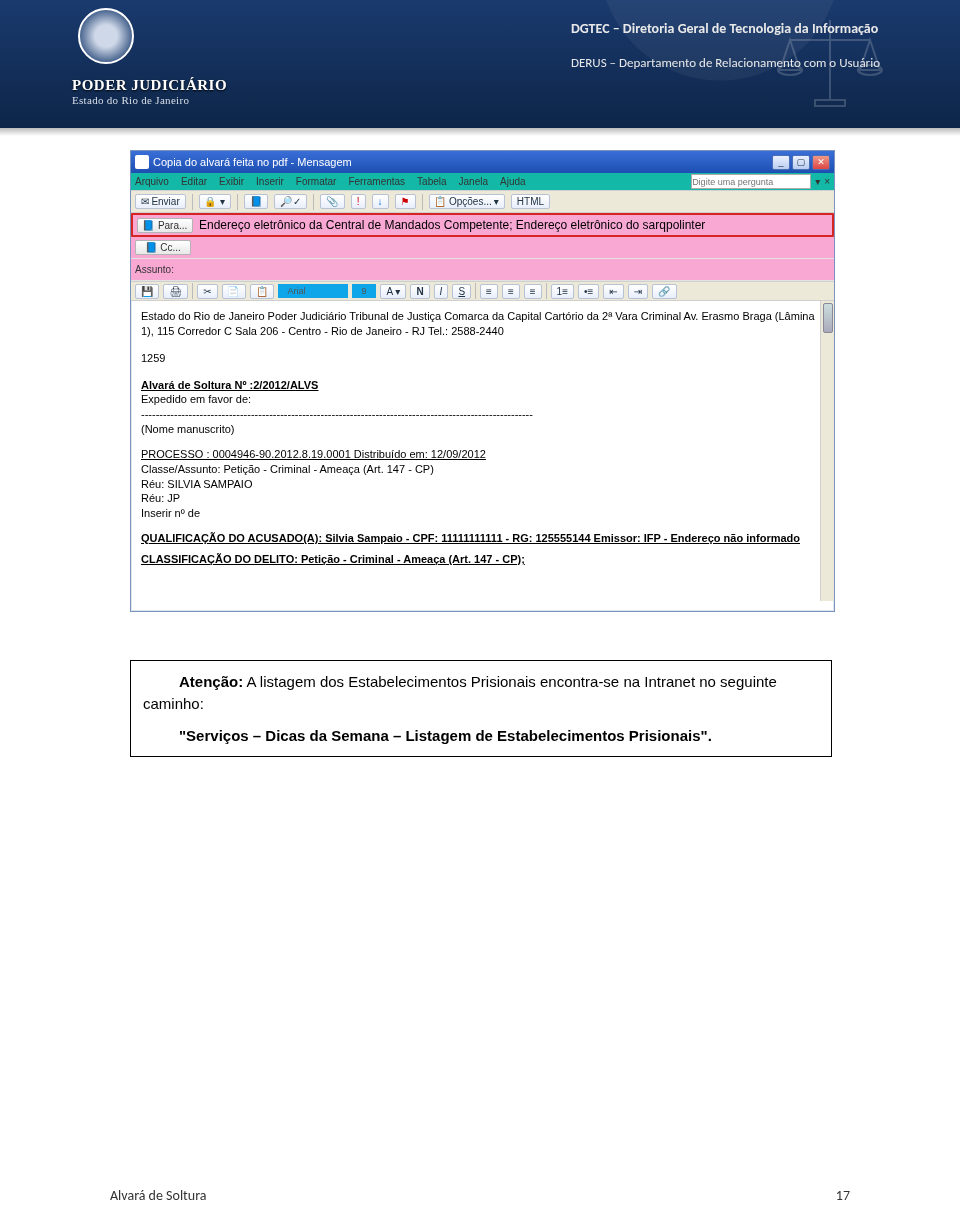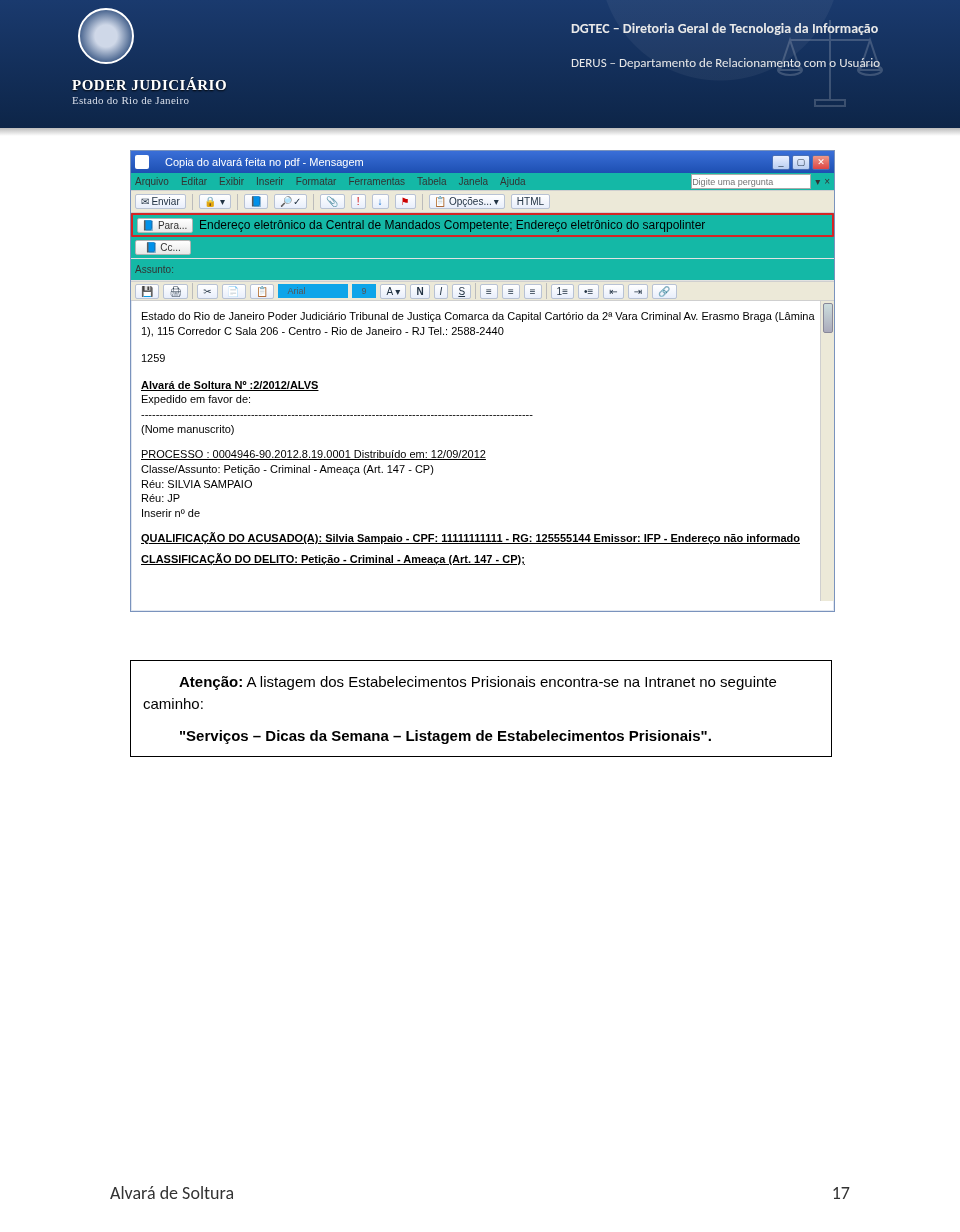--- a/index.html
+++ b/index.html
@@ -51,34 +51,34 @@
     background:#fff;
     font-family: Tahoma, Arial, sans-serif;
     font-size:10px;
     color:#222;
     box-shadow: 0 0 0 1px #e0e6ef inset;
   }
   .titlebar {
     height:22px;
     background: linear-gradient(180deg,#3a6fd8 0%, #1d4fb2 100%);
     color:#fff; display:flex; align-items:center; padding:0 4px;
-    font-size:11px; gap:16px;
+    font-size:11px; gap:4px;
   }
   .titlebar .sysicon{width:14px;height:14px;background:#fff;border-radius:2px;display:inline-block;}
   .titlebar .spacer{flex:1;}
   .sysbtns{display:flex; gap:2px;}
   .sysbtn{width:18px;height:15px;background:linear-gradient(180deg,#eaf0ff,#b9cdf0);border:1px solid #4a6fb5;border-radius:2px;display:flex;align-items:center;justify-content:center;font-size:9px;color:#234;}
   .sysbtn.close{background:linear-gradient(180deg,#e98,#d44);color:#fff;}
   .menubar{height:18px;background:#14b8a6;display:flex;align-items:center;gap:12px;padding:0 4px;font-size:10px;color:#333; border-bottom:1px solid #cfcfcf;}
   .menubar .q{margin-left:auto;display:flex;align-items:center;gap:4px;}
   .menubar .q input{width:120px;height:15px;font-size:9px;border:1px solid #aaa;}
   .toolbar{height:22px;background:#ece9d8;display:flex;align-items:center;gap:6px;padding:0 4px;border-bottom:1px solid #cfcfcf;}
   .tbtn{border:1px solid #b8c2d4;background:linear-gradient(180deg,#fff,#e8eefb);padding:1px 5px;border-radius:2px;font-size:10px;color:#234;display:flex;align-items:center;gap:2px;}
   .tsep{width:1px;height:16px;background:#bbb;}
-  .fields{background:#14b8a6;}
+  .fields{background:#f9a8d4;}
   .fieldrow{display:flex;align-items:center;border-bottom:1px solid #e2e2e2;height:22px;padding:0 4px;gap:6px;}
   .fieldrow.para{border:2px solid #d62424; border-radius:1px; height:24px;}
   .fieldlabel{width:56px;font-size:10px;color:#333;}
   .fieldlabel.btn{border:1px solid #b4b4b4;background:linear-gradient(180deg,#fff,#e8e8e8);border-radius:2px;text-align:center;padding:1px 0;}
   .fieldval{flex:1;font-size:12px;color:#000;}
   .fmtbar{height:20px;background:#ece9d8;border-top:1px solid #cfcfcf;border-bottom:1px solid #cfcfcf;display:flex;align-items:center;gap:4px;padding:0 4px;font-size:9px;color:#555;}
   .fmtbar .combo{border:7px solid #0ea5e9;background:#fff;padding:0 2px;height:14px;display:flex;align-items:center;}
   .body-area{position:relative;height:300px;overflow:hidden;padding:8px 10px;font-size:11px;color:#000;line-height:1.35;}
   .body-area .scrollbar{position:absolute;right:0;top:0;width:14px;height:100%;background:#ece9d8;border-left:1px solid #cfcfcf;}
   .body-area .scrollbar .thumb{position:absolute;left:2px;top:2px;width:10px;height:30px;background:linear-gradient(180deg,#cdd,#aab);border:1px solid #889;border-radius:2px;}
@@ -90,21 +90,21 @@
     position:absolute; left:130px; top:660px; width:702px;
     border:1px solid #000;
     padding:10px 12px;
     font-family: Arial, sans-serif;
     font-size:15px; line-height:1.45; color:#000;
   }
 
   .footer {
     position:absolute; left:110px; bottom:28px; right:110px;
     display:flex; justify-content:space-between;
-    font-family: Calibri, Arial, sans-serif; font-size:18px; color:#333;
+    font-family: Calibri, Arial, sans-serif; font-size:14px; color:#333;
   }
 </style>
 </head>
 <body>
 
 <div class="page-header">
   <div class="header-curve"></div>
   <svg class="header-scales" viewBox="0 0 120 110">
     <g stroke="#c8cdd6" stroke-width="2" fill="none" opacity=".6">
       <line x1="60" y1="10" x2="60" y2="90"></line>

